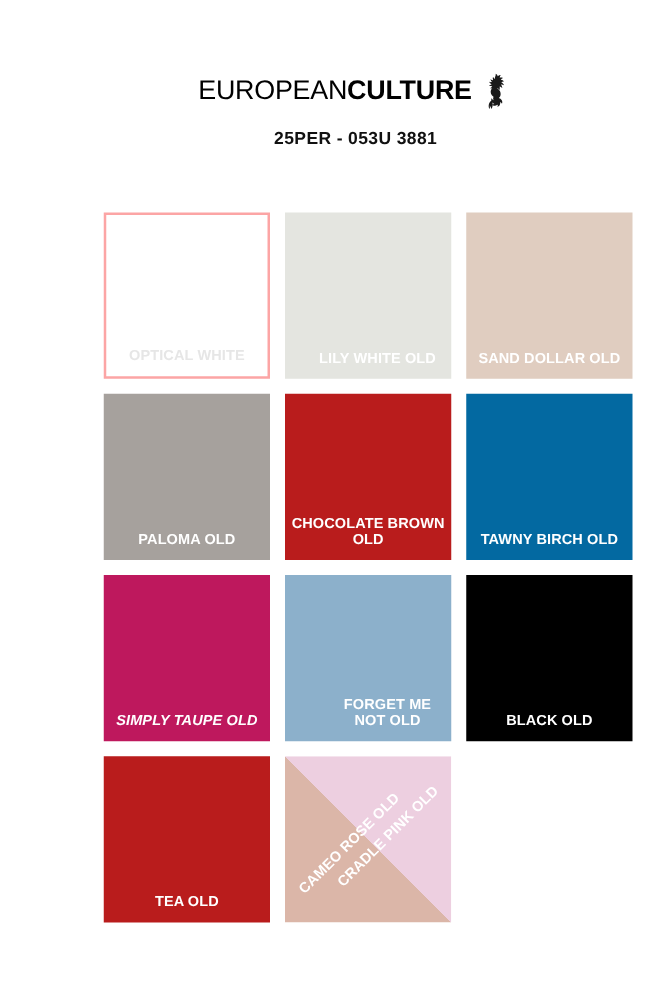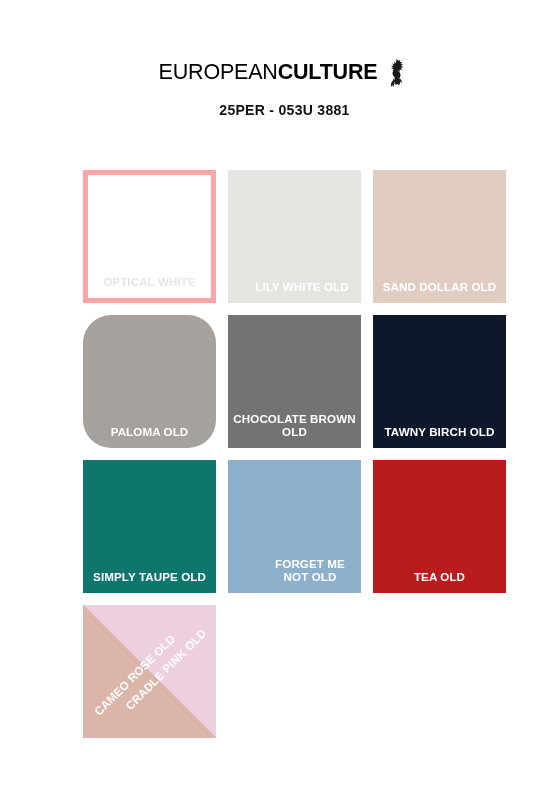--- a/index.html
+++ b/index.html
@@ -91,21 +91,21 @@
     font-size: 11.6px;
     font-weight: 700;
     letter-spacing: 0.1px;
     line-height: 1.18;
     color: #ffffff;
     text-transform: uppercase;
   }
 
   
   .swatch.outlined {
-    border: 5px solid #fca5a5;
+    border: 2px solid #fca5a5;
   }
   .swatch.outlined .swatch-label {
     color: #e6e6e6;
   }
 
   
   .swatch.split {
     padding: 0;
   }
   .split-bg {
@@ -156,34 +156,37 @@
   <div class="swatch-grid">
       <div class="swatch outlined" style="background: rgb(255, 255, 255);">
         <div class="swatch-label" style="color: rgb(230, 230, 230);">OPTICAL WHITE</div>
       </div>
       <div class="swatch" style="background: rgb(228, 229, 224);">
         <div class="swatch-label" style="color: rgb(255, 255, 255); padding-left: 20px;">LILY WHITE OLD</div>
       </div>
       <div class="swatch" style="background: rgb(224, 205, 192);">
         <div class="swatch-label" style="color: rgb(255, 255, 255);">SAND DOLLAR OLD</div>
       </div>
-      <div class="swatch" style="background: rgb(166, 161, 157); border-radius: 28px;">
+      <div class="swatch" style="background: rgb(166, 161, 157);">
         <div class="swatch-label" style="color: rgb(255, 255, 255);">PALOMA OLD</div>
       </div>
-      <div class="swatch" style="background: #737373;">
+      <div class="swatch" style="background: #b91c1c;">
         <div class="swatch-label" style="color: rgb(255, 255, 255);">CHOCOLATE BROWN OLD</div>
       </div>
-      <div class="swatch" style="background: #0f172a;">
+      <div class="swatch" style="background: #0369a1;">
         <div class="swatch-label" style="color: rgb(255, 255, 255);">TAWNY BIRCH OLD</div>
       </div>
-      <div class="swatch" style="background: #0f766e;">
+      <div class="swatch" style="background: #be185d; font-style: italic;">
         <div class="swatch-label" style="color: rgb(255, 255, 255);">SIMPLY TAUPE OLD</div>
       </div>
       <div class="swatch" style="background: rgb(140, 176, 203);">
         <div class="swatch-label" style="color: rgb(255, 255, 255); padding-left: 36px;">FORGET ME NOT OLD</div>
+      </div>
+      <div class="swatch" style="background: rgb(0, 0, 0);">
+        <div class="swatch-label" style="color: rgb(255, 255, 255);">BLACK OLD</div>
       </div>
       <div class="swatch" style="background: #b91c1c;">
         <div class="swatch-label" style="color: rgb(255, 255, 255);">TEA OLD</div>
       </div>
       <div class="swatch split">
         <div class="split-bg" style="background: linear-gradient(to left bottom, rgb(237, 207, 224) 0px, rgb(237, 207, 224) 50%, rgb(219, 182, 168) 50%, rgb(219, 182, 168) 100%);"></div>
         <div class="split-label upper">CAMEO ROSE OLD</div>
         <div class="split-label lower">CRADLE PINK OLD</div>
       </div>
     </div>

